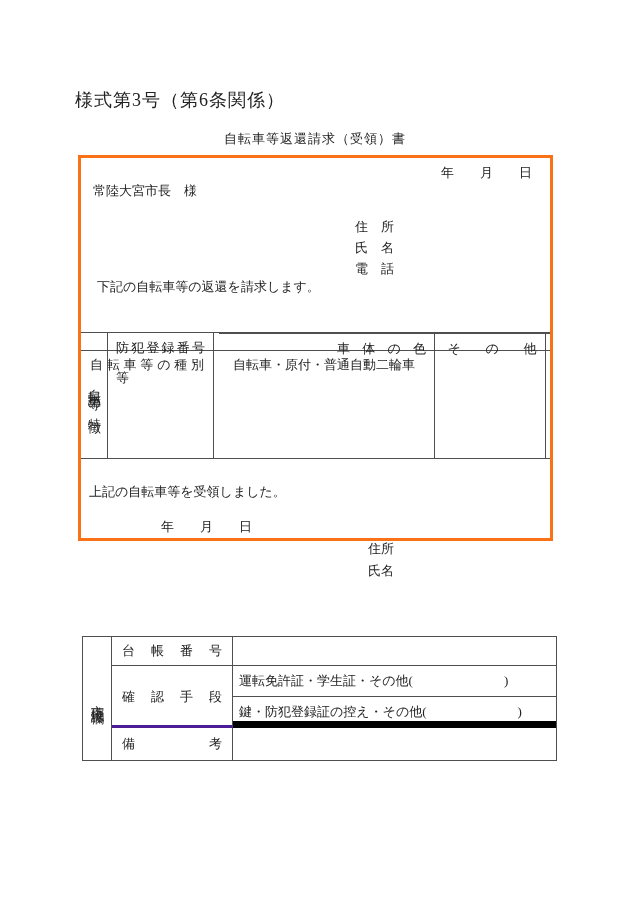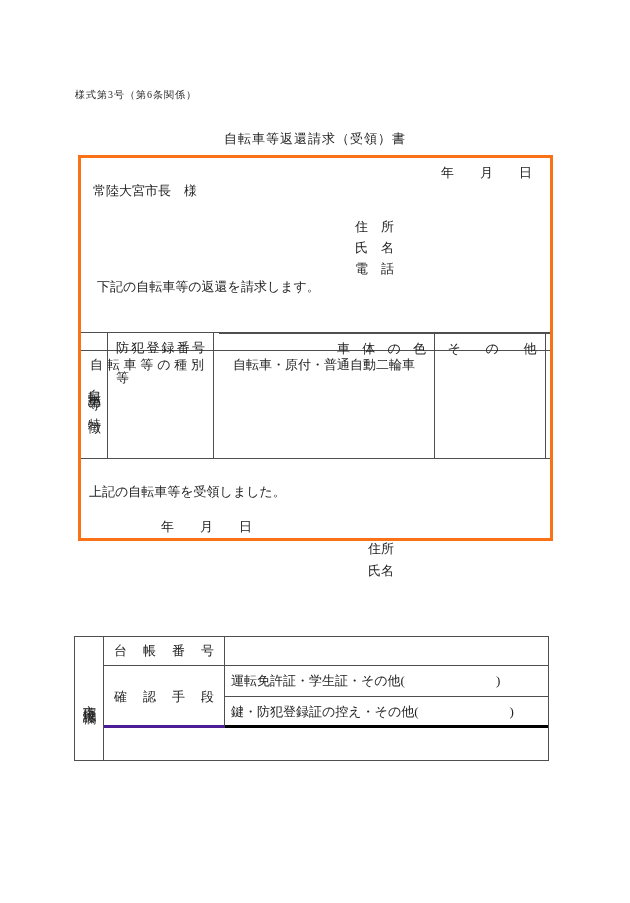--- a/index.html
+++ b/index.html
@@ -10,21 +10,21 @@
     height: 903px;
     background: #ffffff;
     font-family: "Liberation Serif", "DejaVu Serif", serif;
     color: #222222;
     font-size: 13px;
     overflow: hidden;
   }
   .form-number {
     position: absolute;
     left: 75px; top: 88px;
-    font-size: 10px;
+    font-size: 18px;
     letter-spacing: 1px;
   }
   .doc-title {
     position: absolute;
     left: 0; right: 0; top: 130px;
     text-align: center;
     font-size: 13px;
     letter-spacing: 1px;
   }
   
@@ -112,21 +112,21 @@
     line-height: 30px;
   }
   .char-value { flex: 1; }
   .receipt-sentence { position: absolute; left: 8px; top: 325px; }
   .receipt-date { position: absolute; left: 80px; top: 360px; }
   .receipt-address { position: absolute; left: 287px; top: 382px; }
   .receipt-name { position: absolute; left: 287px; top: 404px; }
   
   .city-table {
     position: absolute;
-    left: 74px; top: 636px;
+    left: 82px; top: 636px;
     width: 475px; height: 125px;
     border: 1px solid #4f4f4f;
     display: grid;
     grid-template-columns: 29px 121px 1fr;
     grid-template-rows: 29px 31px 31px 1fr;
   }
   .cc-group {
     grid-column: 1;
     grid-row: 1 / 5;
     border-right: 1px solid #4f4f4f;
@@ -154,21 +154,21 @@
     line-height: 61px;
   }
   .cc-option-1 {
     grid-column: 3; grid-row: 2;
     border-bottom: 1px solid #4f4f4f;
     padding-left: 6px;
     line-height: 30px;
   }
   .cc-option-2 {
     grid-column: 3; grid-row: 3;
-    border-bottom: 3px solid #000000;
+    border-bottom: 7px solid #000000;
     padding-left: 6px;
     line-height: 30px;
   }
   .cc-remarks-label {
     grid-column: 2; grid-row: 4;
     border-right: 1px solid #4f4f4f;
     padding: 0 10px;
     line-height: 31px;
   }
   .cc-remarks-value { grid-column: 3; grid-row: 4; }
@@ -232,16 +232,17 @@
 
   <div class="city-table">
     <div class="cc-group">
       <span class="vtext">市確認欄</span>
     </div>
     <div class="cc-ledger-label jlabel">台帳番号</div>
     <div class="cc-ledger-value"></div>
     <div class="cc-confirm-label jlabel">確認手段</div>
     <div class="cc-option-1">運転免許証・学生証・その他(　　　　　　　)</div>
     <div class="cc-option-2">鍵・防犯登録証の控え・その他(　　　　　　　)</div>
+    <div class="cc-remarks-label jlabel">備考</div>
     <div class="cc-remarks-value"></div>
   </div>
 
 </div>
 
 </body></html>

